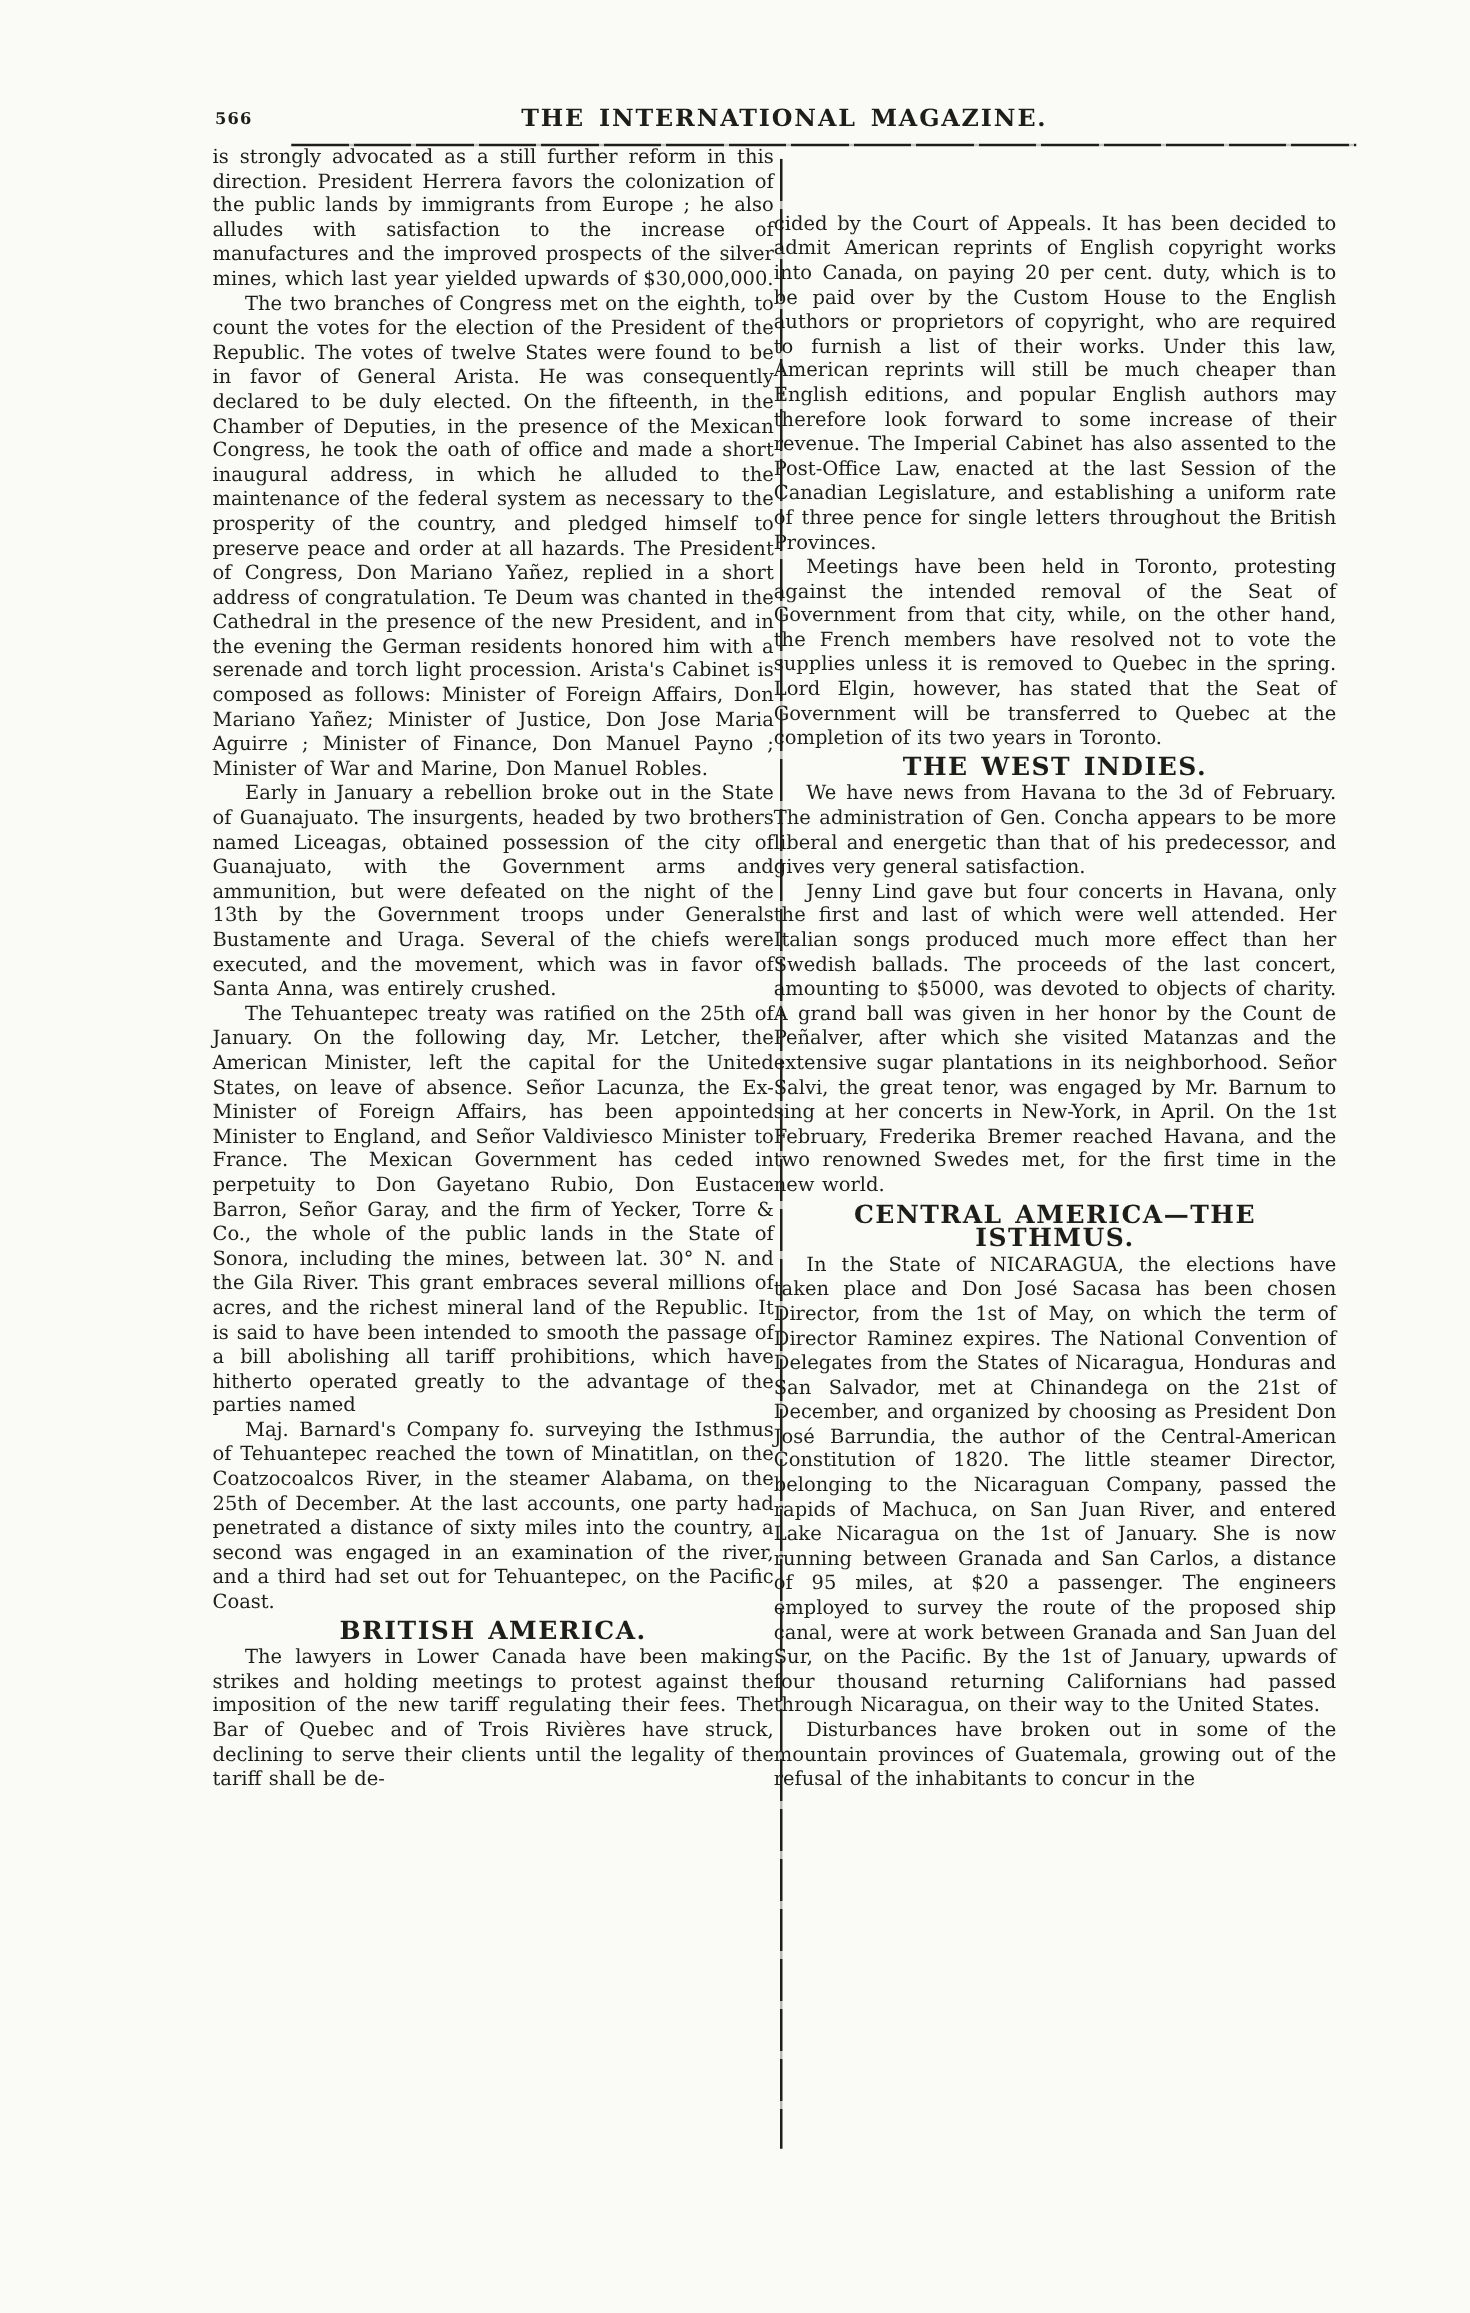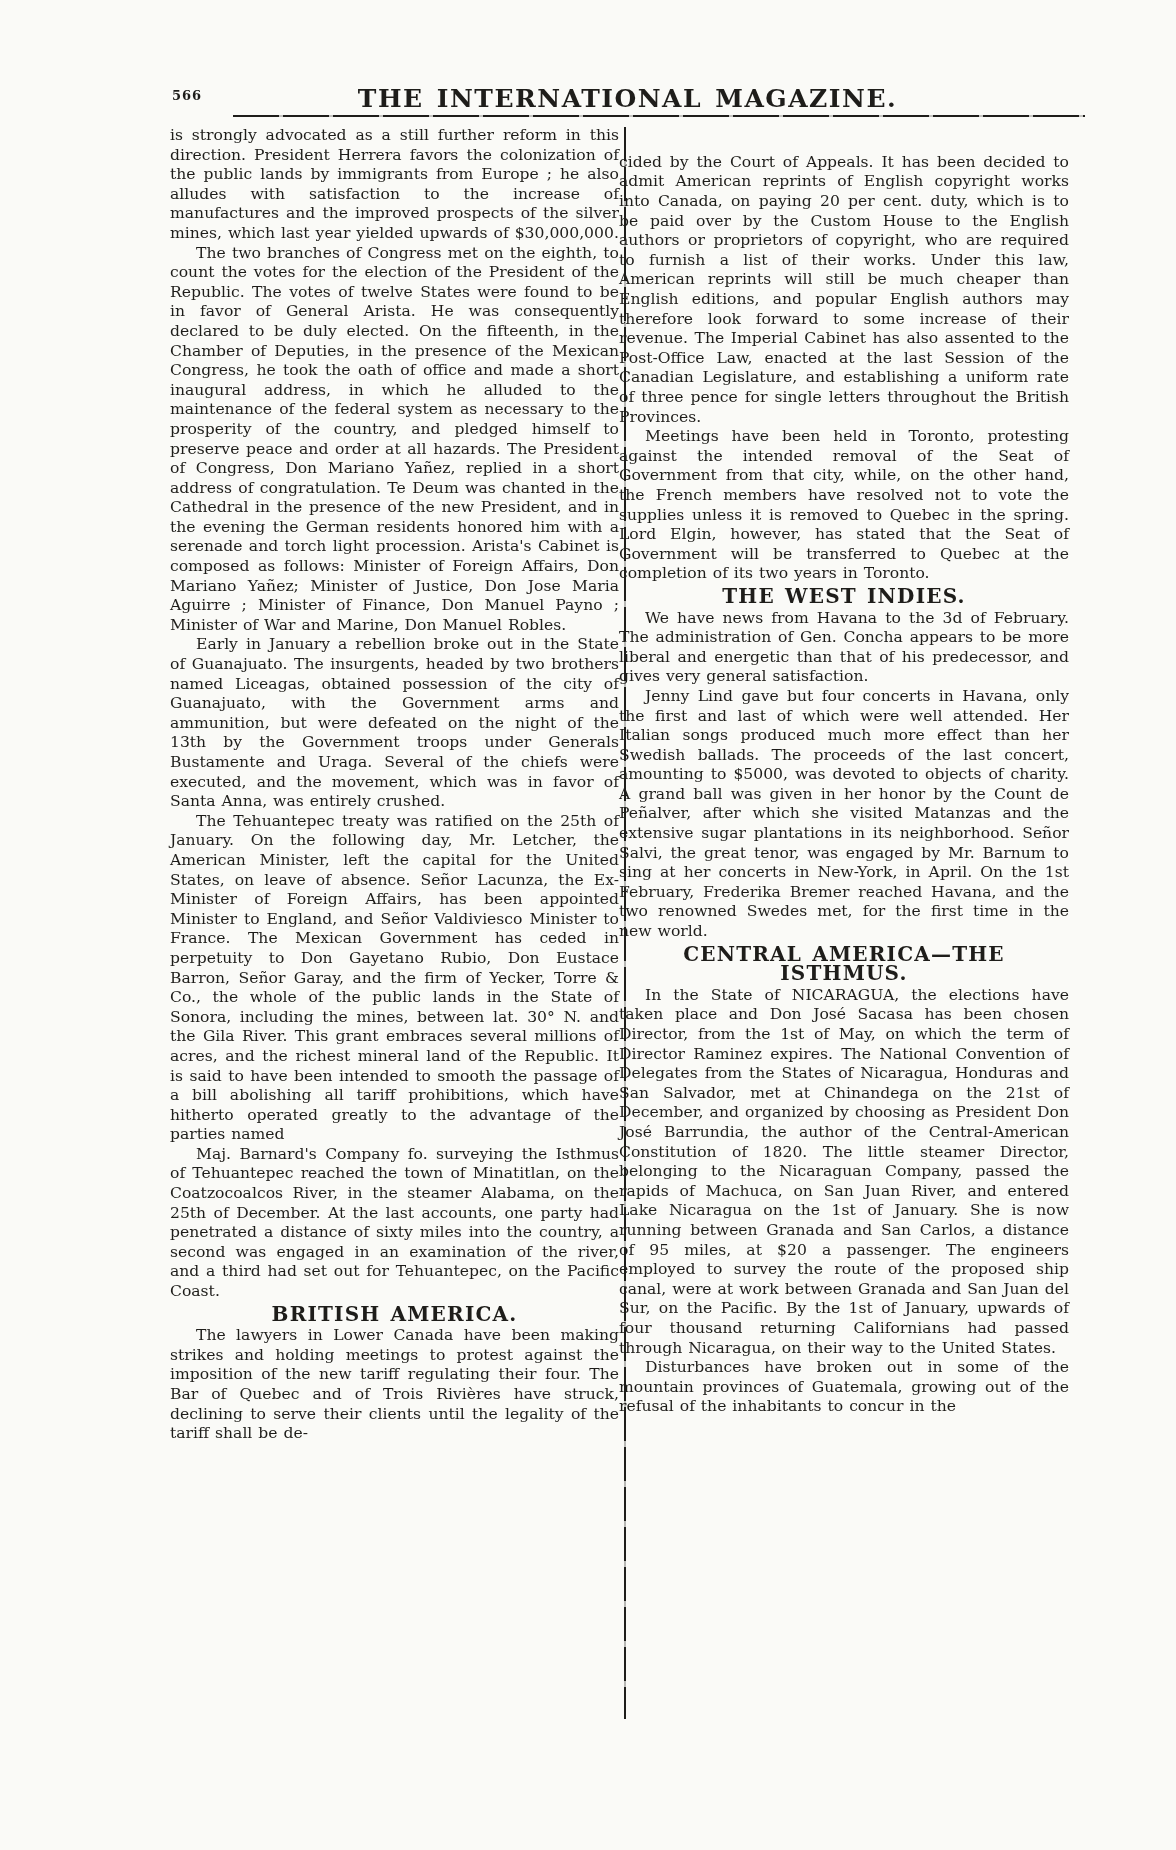--- a/index.html
+++ b/index.html
@@ -20,38 +20,38 @@
   .header{
     position:absolute;top:84px;left:170px;width:915px;height:32px;
   }
   .page-number{
     position:absolute;left:2px;top:4px;
     font-size:13px;font-weight:bold;letter-spacing:1px;
   }
   .magazine-title{
     position:absolute;left:0;right:0;top:0;
     text-align:center;
-    font-size:25px;font-weight:bold;letter-spacing:1.5px;
+    font-size:19px;font-weight:bold;letter-spacing:1.5px;
     word-spacing:3px;
   }
   .header-rule{
     position:absolute;top:115px;left:233px;width:852px;height:2px;
     background:repeating-linear-gradient(90deg,
       var(--rule) 0px, var(--rule) 46px,
       rgba(30,29,26,0.25) 46px, rgba(30,29,26,0.25) 50px);
   }
   .column-divider{
     position:absolute;top:127px;left:624px;width:2px;height:1592px;
     background:repeating-linear-gradient(180deg,
       var(--rule) 0px, var(--rule) 34px,
       rgba(30,29,26,0.3) 34px, rgba(30,29,26,0.3) 40px);
   }
   .columns{
-    position:absolute;top:126px;left:170px;width:915px;
-    display:flex;align-items:center;
+    position:absolute;top:116px;left:170px;width:915px;
+    display:flex;align-items:flex-end;
   }
   .col{
     font-size:15.6px;line-height:19.6px;
     text-align:justify;
   }
   .col.left{width:449px;}
   .col.right{width:450px;margin-left:0;}
   .para{
     margin:0;padding:0;
     text-indent:26px;
@@ -76,21 +76,21 @@
   <div class="header-rule"></div>
   <div class="column-divider"></div>
   <div class="columns">
     <div class="col left">
         <p class="para noindent">is strongly advocated as a still further reform in this direction. President Herrera favors the colonization of the public lands by immigrants from Europe ; he also alludes with satisfaction to the increase of manufactures and the improved prospects of the silver mines, which last year yielded upwards of $30,000,000.</p>
         <p class="para">The two branches of Congress met on the eighth, to count the votes for the election of the President of the Republic. The votes of twelve States were found to be in favor of General Arista. He was consequently declared to be duly elected. On the fifteenth, in the Chamber of Deputies, in the presence of the Mexican Congress, he took the oath of office and made a short inaugural address, in which he alluded to the maintenance of the federal system as necessary to the prosperity of the country, and pledged himself to preserve peace and order at all hazards. The President of Congress, Don Mariano Yañez, replied in a short address of congratulation. Te Deum was chanted in the Cathedral in the presence of the new President, and in the evening the German residents honored him with a serenade and torch light procession. Arista's Cabinet is composed as follows: Minister of Foreign Affairs, Don Mariano Yañez; Minister of Justice, Don Jose Maria Aguirre ; Minister of Finance, Don Manuel Payno ; Minister of War and Marine, Don Manuel Robles.</p>
         <p class="para">Early in January a rebellion broke out in the State of Guanajuato. The insurgents, headed by two brothers named Liceagas, obtained possession of the city of Guanajuato, with the Government arms and ammunition, but were defeated on the night of the 13th by the Government troops under Generals Bustamente and Uraga. Several of the chiefs were executed, and the movement, which was in favor of Santa Anna, was entirely crushed.</p>
         <p class="para">The Tehuantepec treaty was ratified on the 25th of January. On the following day, Mr. Letcher, the American Minister, left the capital for the United States, on leave of absence. Señor Lacunza, the Ex-Minister of Foreign Affairs, has been appointed Minister to England, and Señor Valdiviesco Minister to France. The Mexican Government has ceded in perpetuity to Don Gayetano Rubio, Don Eustace Barron, Señor Garay, and the firm of Yecker, Torre &amp; Co., the whole of the public lands in the State of Sonora, including the mines, between lat. 30° N. and the Gila River. This grant embraces several millions of acres, and the richest mineral land of the Republic. It is said to have been intended to smooth the passage of a bill abolishing all tariff prohibitions, which have hitherto operated greatly to the advantage of the parties named</p>
         <p class="para">Maj. Barnard's Company fo. surveying the Isthmus of Tehuantepec reached the town of Minatitlan, on the Coatzocoalcos River, in the steamer Alabama, on the 25th of December. At the last accounts, one party had penetrated a distance of sixty miles into the country, a second was engaged in an examination of the river, and a third had set out for Tehuantepec, on the Pacific Coast.</p>
         <h3 class="section-heading">BRITISH AMERICA.</h3>
-        <p class="para">The lawyers in Lower Canada have been making strikes and holding meetings to protest against the imposition of the new tariff regulating their four. The Bar of Quebec and of Trois Rivières have struck, declining to serve their clients until the legality of the tariff shall be de-</p>
+        <p class="para">The lawyers in Lower Canada have been making strikes and holding meetings to protest against the imposition of the new tariff regulating their fees. The Bar of Quebec and of Trois Rivières have struck, declining to serve their clients until the legality of the tariff shall be de-</p>
       </div>
     <div class="col right">
         <p class="para noindent">cided by the Court of Appeals. It has been decided to admit American reprints of English copyright works into Canada, on paying 20 per cent. duty, which is to be paid over by the Custom House to the English authors or proprietors of copyright, who are required to furnish a list of their works. Under this law, American reprints will still be much cheaper than English editions, and popular English authors may therefore look forward to some increase of their revenue. The Imperial Cabinet has also assented to the Post-Office Law, enacted at the last Session of the Canadian Legislature, and establishing a uniform rate of three pence for single letters throughout the British Provinces.</p>
         <p class="para">Meetings have been held in Toronto, protesting against the intended removal of the Seat of Government from that city, while, on the other hand, the French members have resolved not to vote the supplies unless it is removed to Quebec in the spring. Lord Elgin, however, has stated that the Seat of Government will be transferred to Quebec at the completion of its two years in Toronto.</p>
         <h3 class="section-heading">THE WEST INDIES.</h3>
         <p class="para">We have news from Havana to the 3d of February. The administration of Gen. Concha appears to be more liberal and energetic than that of his predecessor, and gives very general satisfaction.</p>
         <p class="para">Jenny Lind gave but four concerts in Havana, only the first and last of which were well attended. Her Italian songs produced much more effect than her Swedish ballads. The proceeds of the last concert, amounting to $5000, was devoted to objects of charity. A grand ball was given in her honor by the Count de Peñalver, after which she visited Matanzas and the extensive sugar plantations in its neighborhood. Señor Salvi, the great tenor, was engaged by Mr. Barnum to sing at her concerts in New-York, in April. On the 1st February, Frederika Bremer reached Havana, and the two renowned Swedes met, for the first time in the new world.</p>
         <h3 class="section-heading">CENTRAL AMERICA—THE ISTHMUS.</h3>
         <p class="para">In the State of NICARAGUA, the elections have taken place and Don José Sacasa has been chosen Director, from the 1st of May, on which the term of Director Raminez expires. The National Convention of Delegates from the States of Nicaragua, Honduras and San Salvador, met at Chinandega on the 21st of December, and organized by choosing as President Don José Barrundia, the author of the Central-American Constitution of 1820. The little steamer Director, belonging to the Nicaraguan Company, passed the rapids of Machuca, on San Juan River, and entered Lake Nicaragua on the 1st of January. She is now running between Granada and San Carlos, a distance of 95 miles, at $20 a passenger. The engineers employed to survey the route of the proposed ship canal, were at work between Granada and San Juan del Sur, on the Pacific. By the 1st of January, upwards of four thousand returning Californians had passed through Nicaragua, on their way to the United States.</p>
         <p class="para">Disturbances have broken out in some of the mountain provinces of Guatemala, growing out of the refusal of the inhabitants to concur in the</p>

